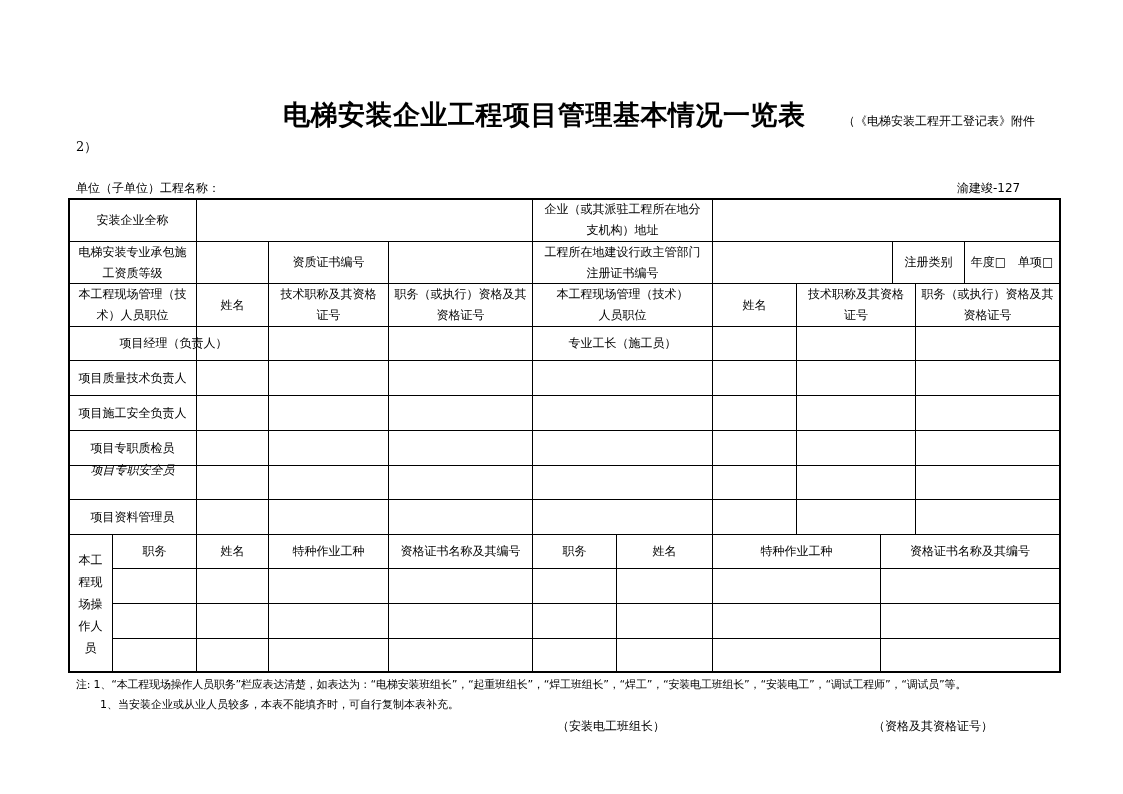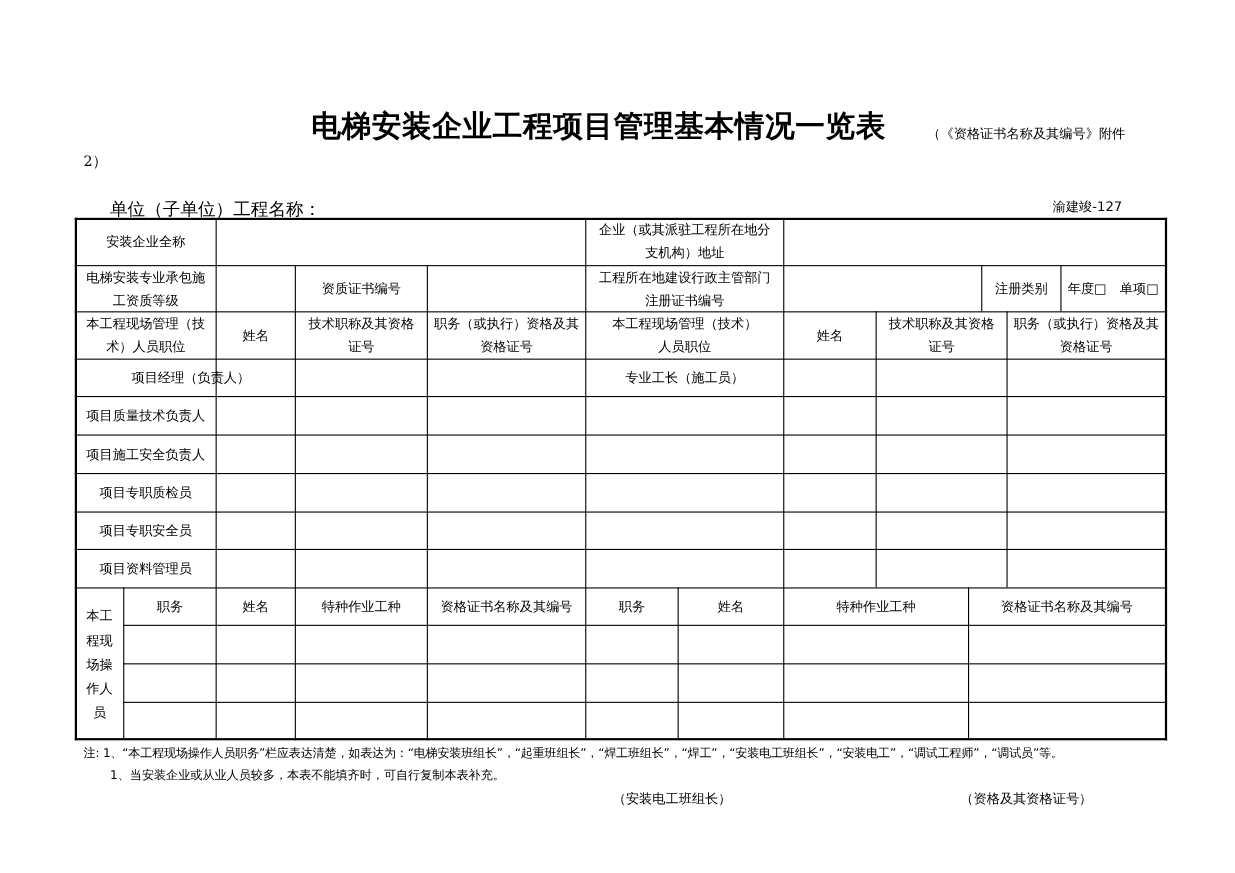--- a/index.html
+++ b/index.html
@@ -2,33 +2,33 @@
 <html><head>
 <meta charset="utf-8">
 <style>
   html, body { margin:0; padding:0; background:#ffffff; }
   body { width:1123px; height:794px; position:relative; overflow:hidden;
          font-family: "DejaVu Sans", "Liberation Sans", sans-serif; color:#000; }
   .abs { position:absolute; }
   .title-main { left:283px; top:97px; font-size:27px; font-weight:bold; letter-spacing:0.5px; white-space:nowrap; }
   .title-sub { left:843px; top:113px; font-size:12px; white-space:nowrap; }
   .title-cont { left:76px; top:138px; font-size:13px; font-family:"DejaVu Serif","Liberation Serif",serif; }
-  .unit-label { left:76px; top:180px; font-size:16px;margin-left:24px; }
+  .unit-label { left:76px; top:180px; font-size:12px; }
   .doc-code { left:957px; top:180px; font-size:12px; }
   .line { background:#000; position:absolute; }
   .cell { position:absolute; display:flex; align-items:center; justify-content:center;
           text-align:center; font-size:12px; line-height:21px; box-sizing:border-box; padding:0 3px; }
   .note { position:absolute; font-size:11px; white-space:nowrap; }
   .seal { position:absolute; font-size:12px; white-space:nowrap; }
 </style>
 </head>
 <body>
 
 <div class="abs title-main">电梯安装企业工程项目管理基本情况一览表</div>
-<div class="abs title-sub">（《资格证书名称及其编号》附件</div>
+<div class="abs title-sub">（《电梯安装工程开工登记表》附件</div>
 <div class="abs title-cont">2）</div>
 <div class="abs unit-label">单位（子单位）工程名称：</div>
 <div class="abs doc-code">渝建竣-127</div>
 
 <div>
 
   <div class="line" style="left:68px;top:198px;width:993px;height:2px;"></div>
   <div class="line" style="left:68px;top:671px;width:993px;height:2px;"></div>
   <div class="line" style="left:68px;top:198px;width:2px;height:475px;"></div>
   <div class="line" style="left:1059px;top:198px;width:2px;height:475px;"></div>
@@ -86,21 +86,21 @@
   <div class="cell" style="left:533px;top:284px;width:179px;height:42px;padding:0 18px;">本工程现场管理（技术）人员职位</div>
   <div class="cell" style="left:713px;top:284px;width:83px;height:42px;">姓名</div>
   <div class="cell" style="left:797px;top:284px;width:118px;height:42px;padding:0 8px;">技术职称及其资格证号</div>
   <div class="cell" style="left:916px;top:284px;width:143px;height:42px;padding:0 5px;">职务（或执行）资格及其资格证号</div>
 
   <div class="cell" style="left:69px;top:327px;width:127px;height:33px;margin-left:41px;">项目经理（负责人）</div>
   <div class="cell" style="left:533px;top:327px;width:179px;height:33px;">专业工长（施工员）</div>
   <div class="cell" style="left:69px;top:361px;width:127px;height:34px;">项目质量技术负责人</div>
   <div class="cell" style="left:69px;top:396px;width:127px;height:34px;">项目施工安全负责人</div>
   <div class="cell" style="left:69px;top:431px;width:127px;height:34px;">项目专职质检员</div>
-  <div class="cell" style="left:69px;top:466px;width:127px;height:33px;">项目专职安全员</div>
+  <div class="cell" style="left:69px;top:454px;width:127px;height:33px;font-style:italic;">项目专职安全员</div>
   <div class="cell" style="left:69px;top:500px;width:127px;height:34px;">项目资料管理员</div>
 
   <div class="cell" style="left:69px;top:535px;width:43px;height:137px;padding:0 8px;line-height:22px;align-items:center;">
     <span style="display:block;width:26px;word-break:break-all;">本工程现场操作人员</span>
   </div>
   <div class="cell" style="left:113px;top:535px;width:83px;height:33px;">职务</div>
   <div class="cell" style="left:197px;top:535px;width:71px;height:33px;">姓名</div>
   <div class="cell" style="left:269px;top:535px;width:119px;height:33px;">特种作业工种</div>
   <div class="cell" style="left:389px;top:535px;width:143px;height:33px;">资格证书名称及其编号</div>
   <div class="cell" style="left:533px;top:535px;width:83px;height:33px;">职务</div>

